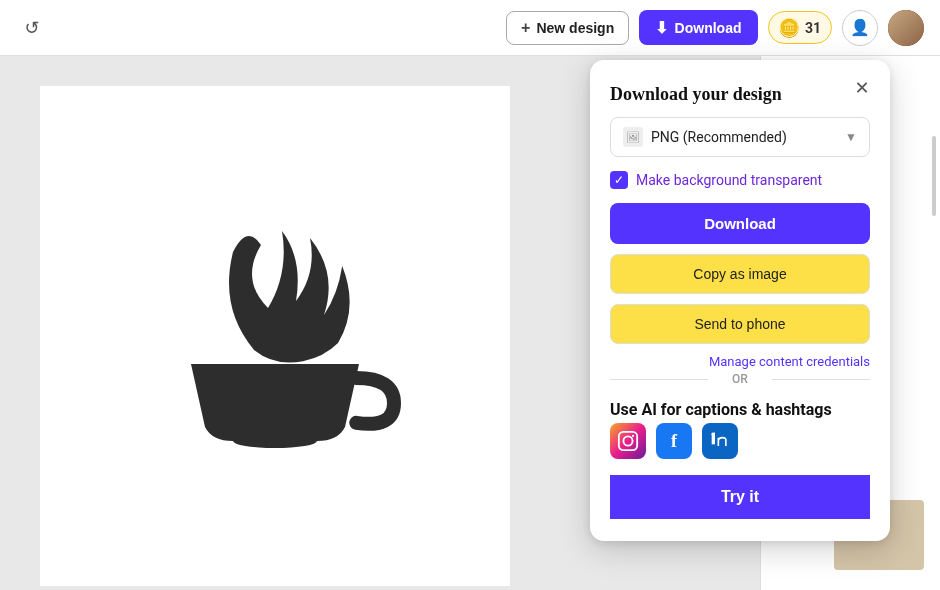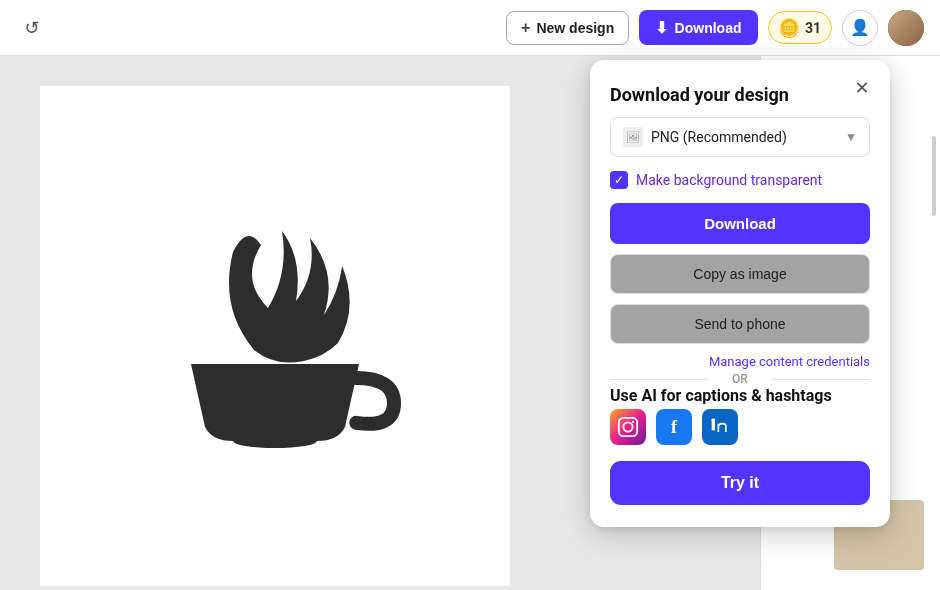--- a/index.html
+++ b/index.html
@@ -163,20 +163,21 @@
       border-radius: 14px;
       box-shadow: 0 8px 32px rgba(0,0,0,0.18), 0 2px 8px rgba(0,0,0,0.10);
       padding: 24px 20px 22px 20px;
       z-index: 100;
     }
     .modal-title {
       font-size: 18px;
       font-weight: 700;
       color: #111;
       margin-bottom: 12px;
+      font-family: Liberation Serif, serif;
     }
     .modal-close {
       position: absolute;
       top: 14px; right: 14px;
       width: 28px; height: 28px;
       border: none; background: none;
       font-size: 18px;
       color: #555;
       cursor: pointer;
       display: flex; align-items: center; justify-content: center;
@@ -240,21 +241,21 @@
       border-radius: 8px;
       padding: 12px;
       font-size: 15px;
       font-weight: 700;
       cursor: pointer;
       margin-bottom: 10px;
     }
 
     .modal-outline-btn {
       width: 100%;
-      background: #a3a3a3;
+      background: #fde047;
       color: #222;
       border: 1.5px solid #ddd;
       border-radius: 8px;
       padding: 11px;
       font-size: 14px;
       font-weight: 500;
       cursor: pointer;
       margin-bottom: 10px;
     }
 
@@ -265,20 +266,21 @@
       color: #5533ff;
       cursor: pointer;
       margin-bottom: 3px;
       text-decoration: none;
     }
 
     .or-divider {
       display: flex;
       align-items: center;
       gap: 24px;
+      margin-bottom: 14px;
     }
     .or-line { flex: 1; height: 1px; background: #e0e0e0; }
     .or-text { font-size: 12px; color: #999; font-weight: 500; }
 
     .ai-section-title {
       font-size: 16px;
       font-weight: 700;
       color: #111;
       margin-bottom: 4px;
     }
@@ -301,21 +303,21 @@
       color: #fff;
     }
     .facebook-icon { background: #1877f2; color: #fff; }
     .linkedin-icon { background: #0a66c2; color: #fff; }
 
     .try-it-btn {
       width: 100%;
       background: #5533ff;
       color: #fff;
       border: none;
-      border-radius: 11px;
+      border-radius: 0;
       padding: 13px;
       font-size: 16px;
       font-weight: 700;
       cursor: pointer;
     }
   </style>
 </head>
 <body>
 
 <div id="topbar">

